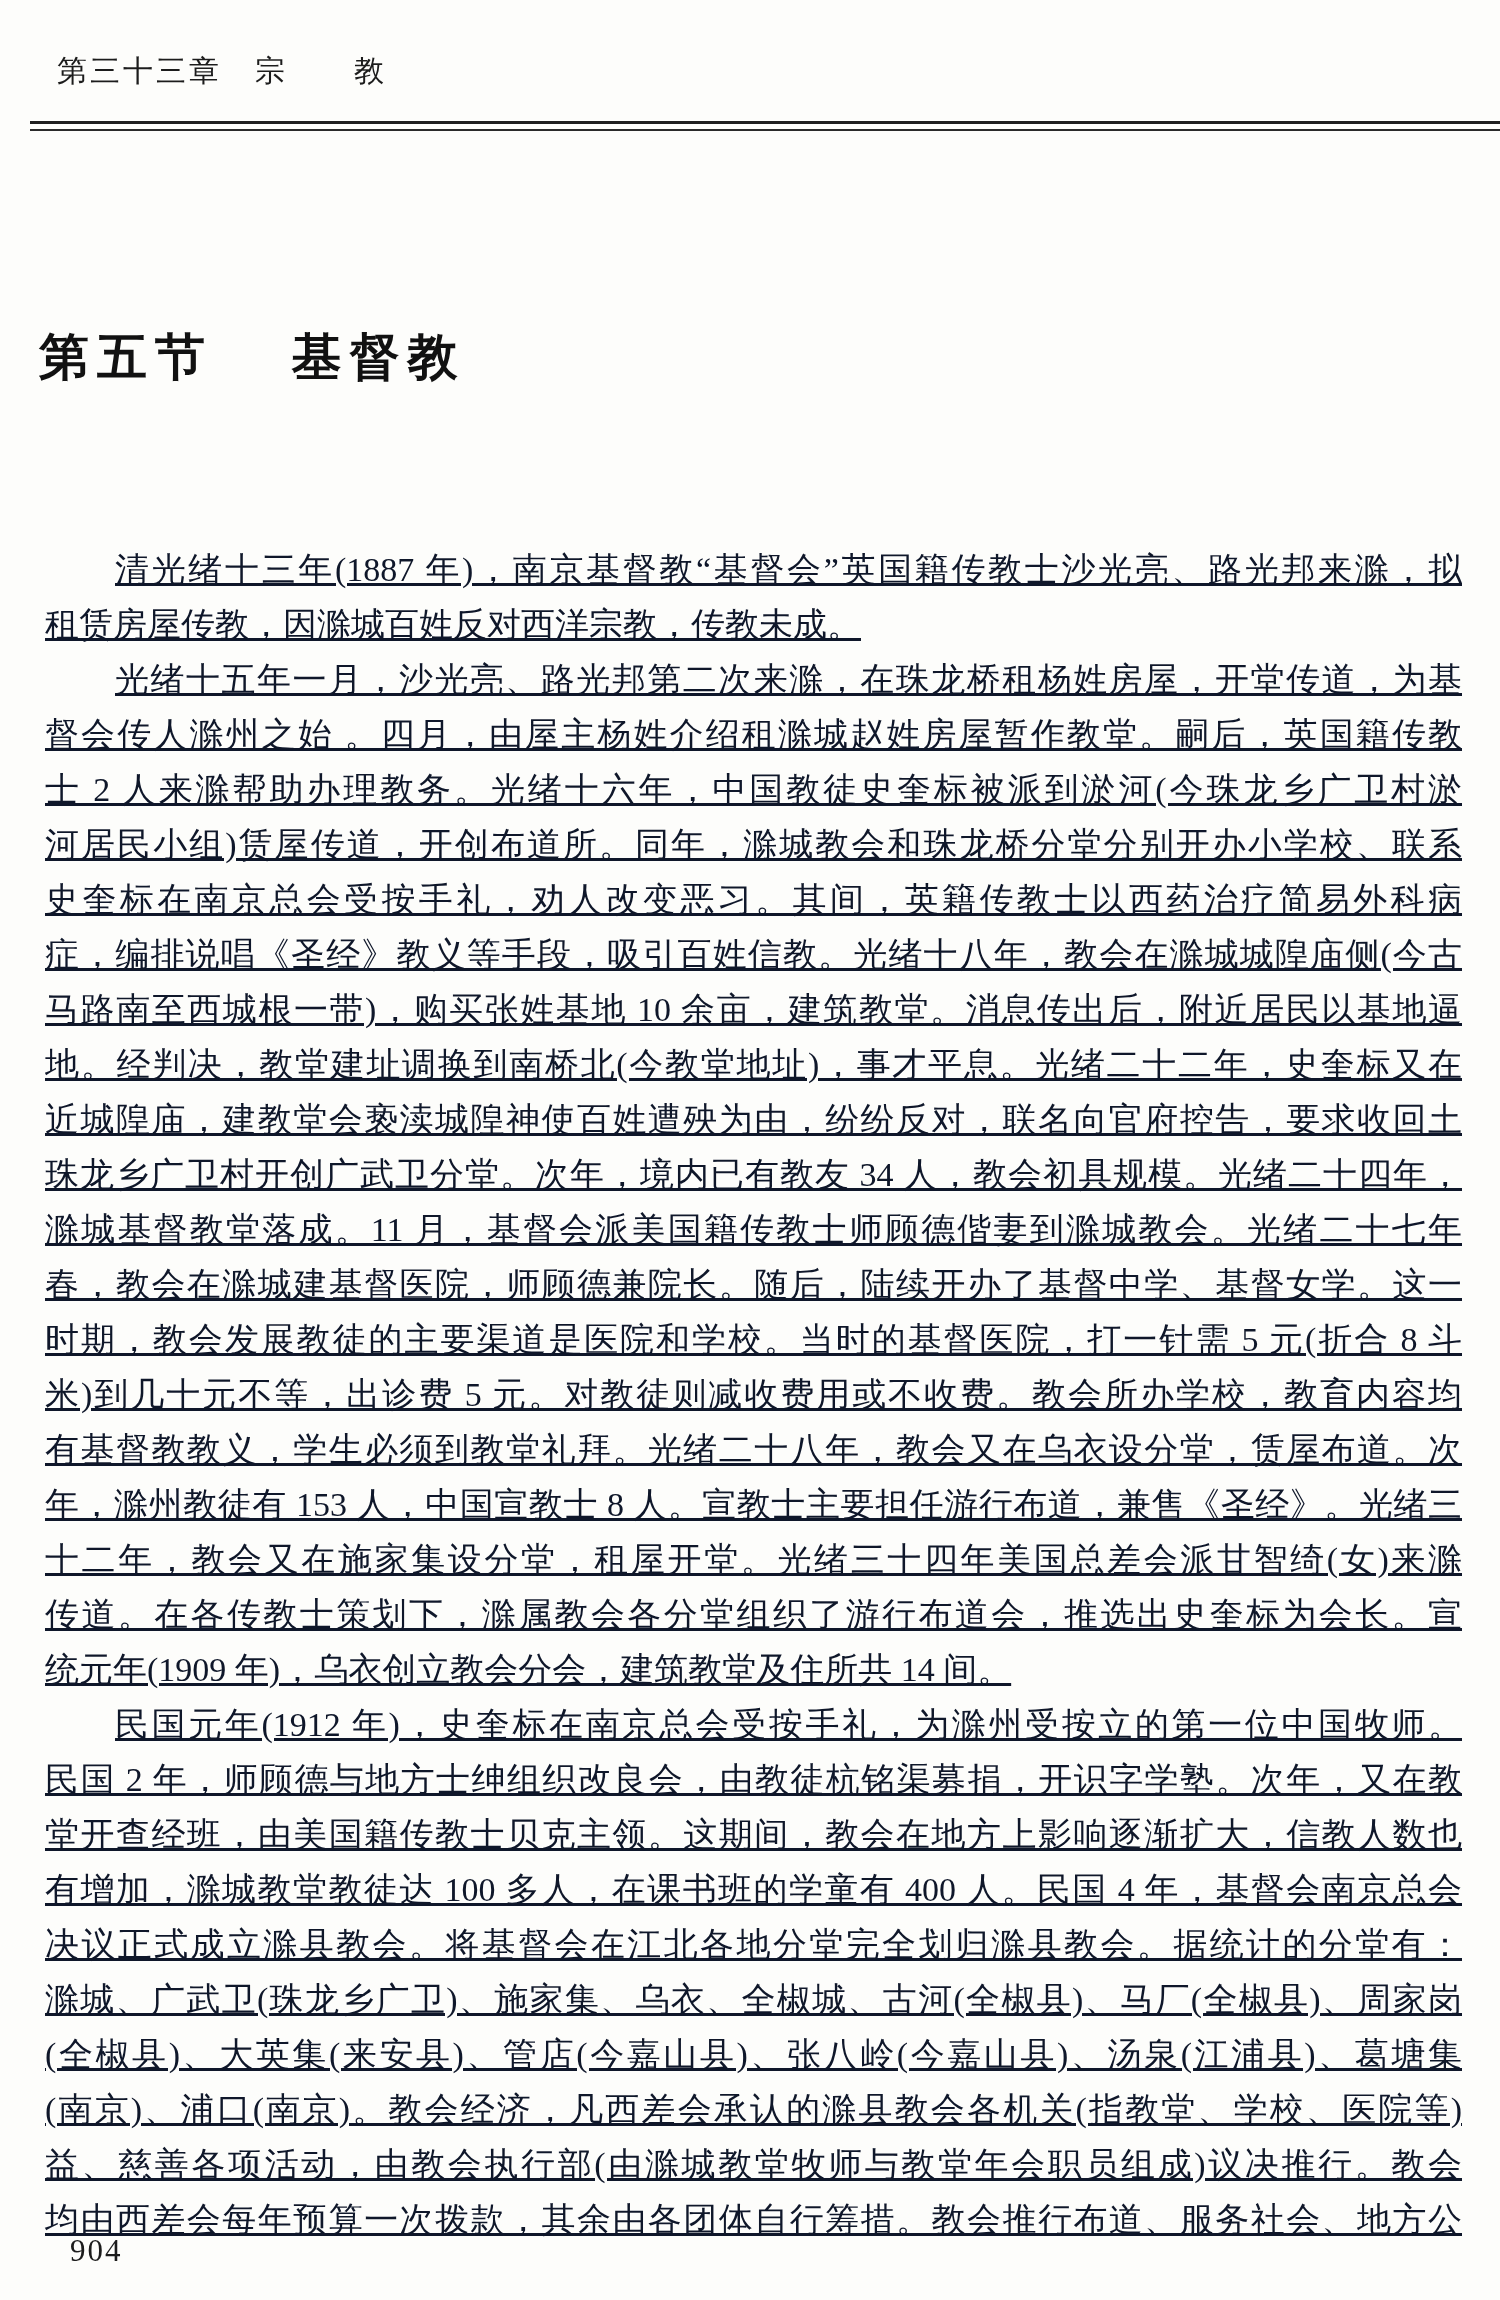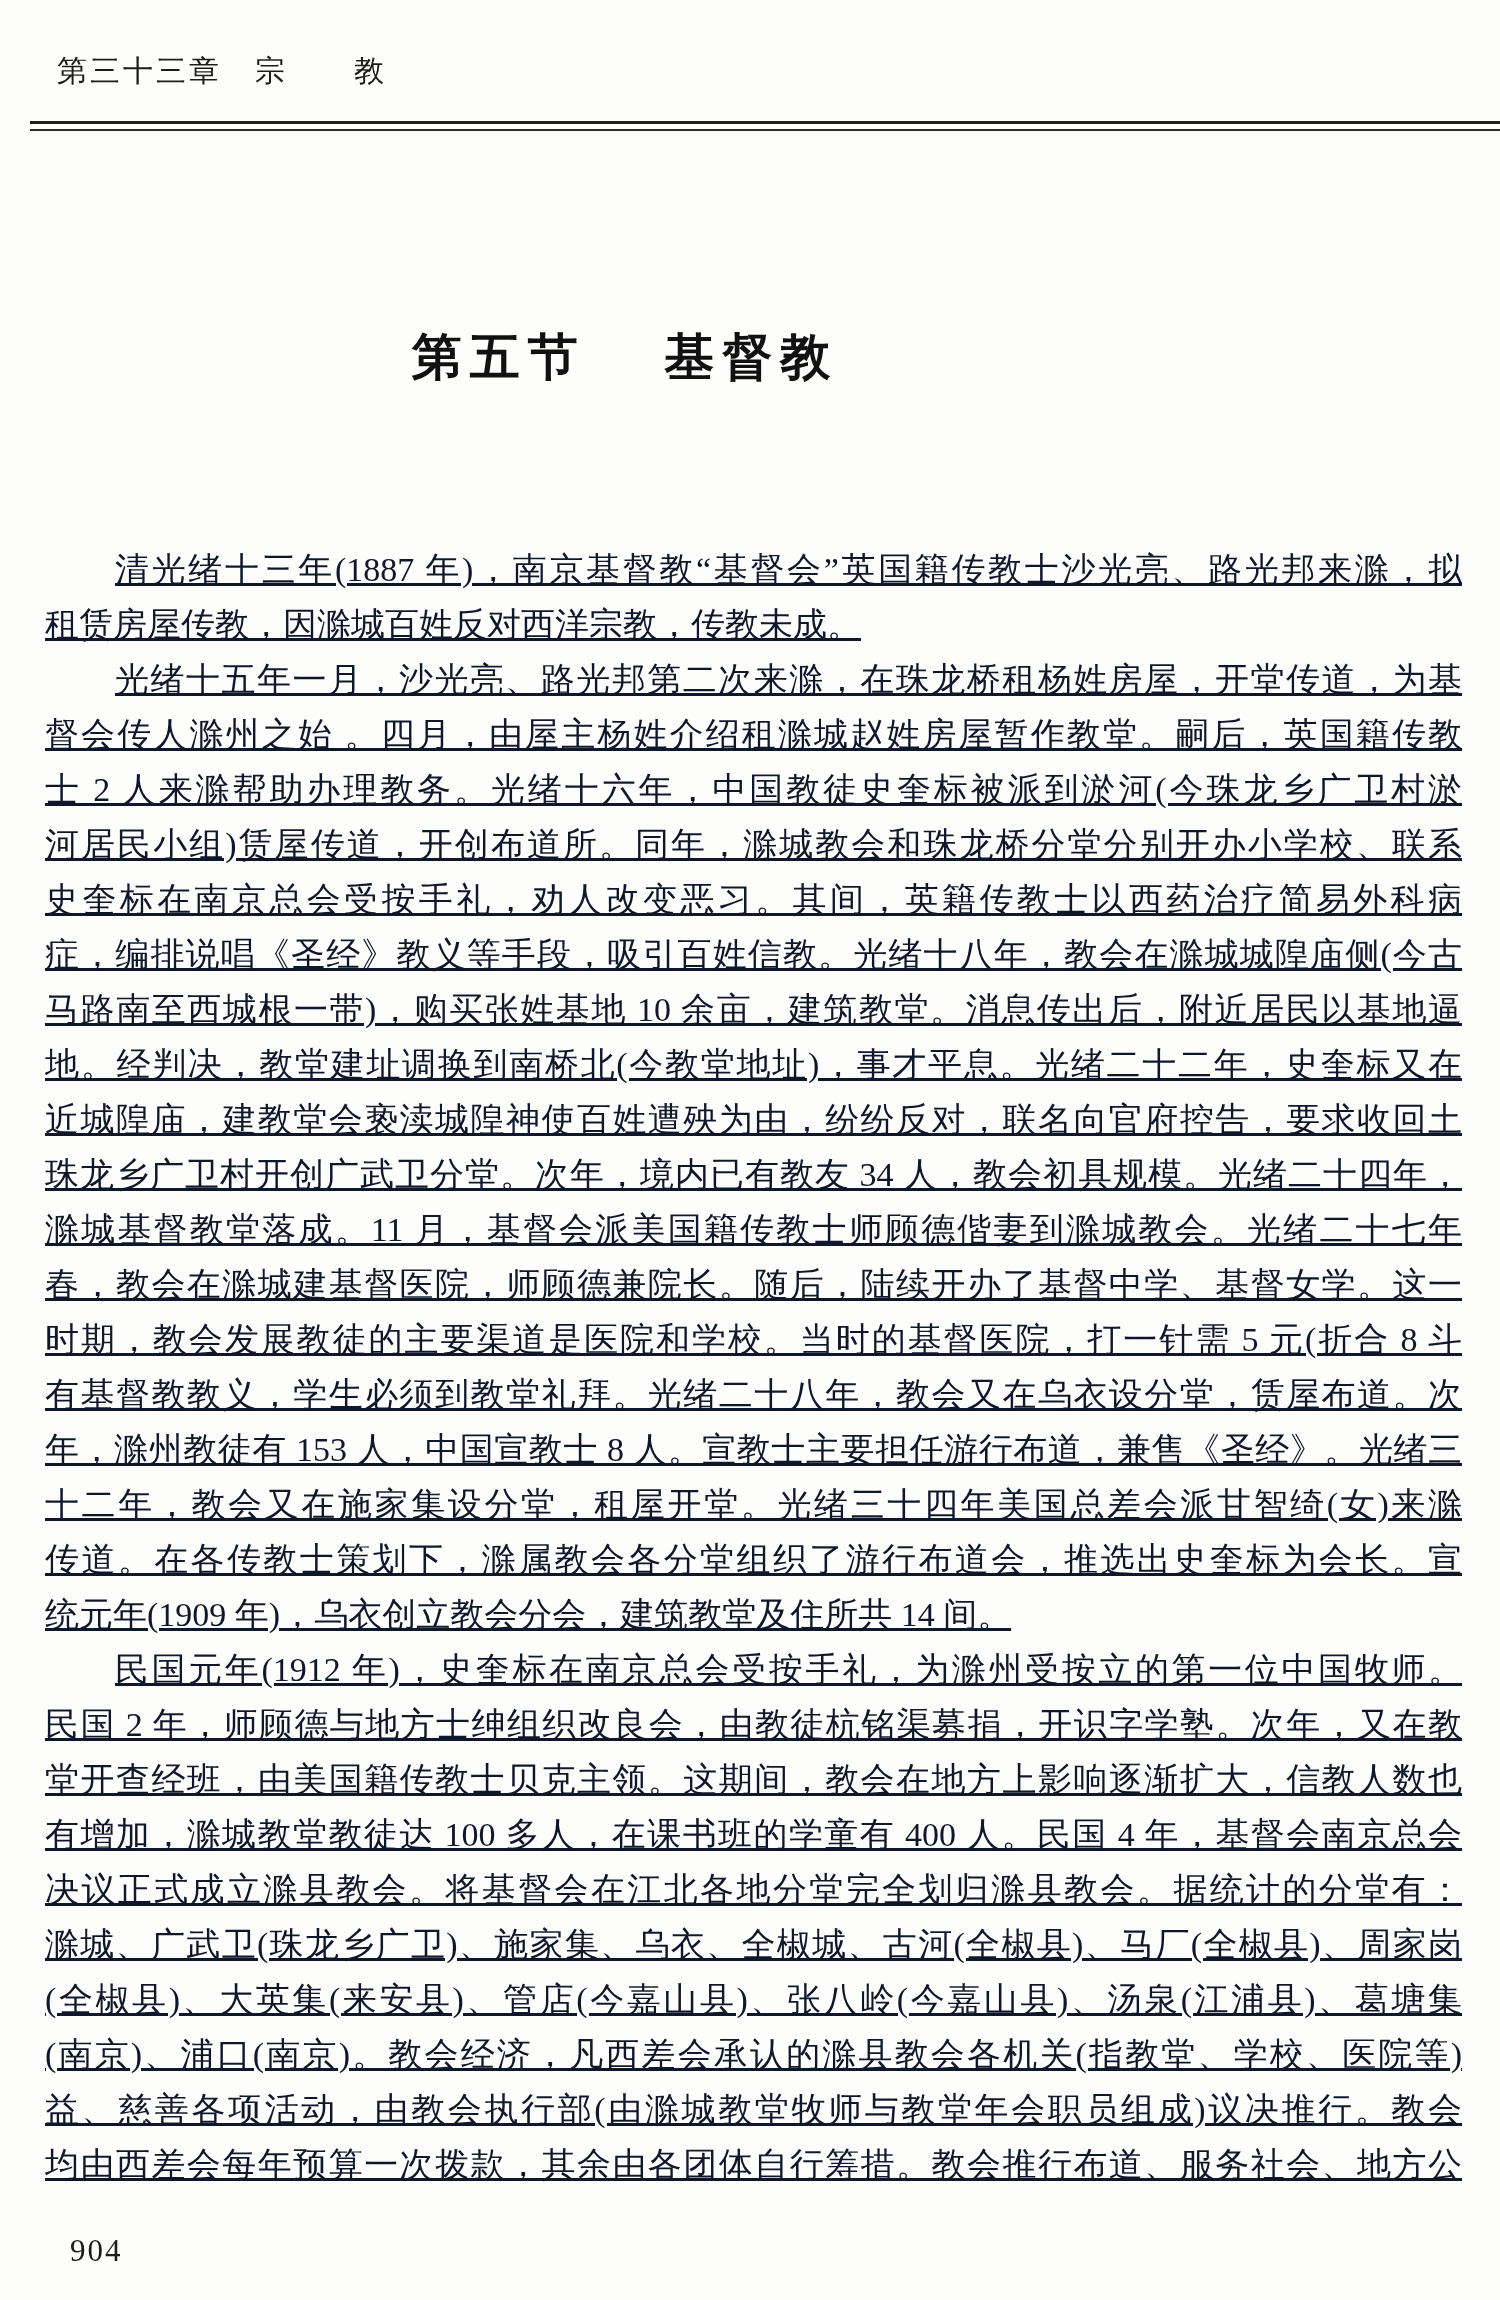--- a/index.html
+++ b/index.html
@@ -37,26 +37,26 @@
     top: 100px;
     height: 5px;
     border-top: 3px solid #1f1f1f;
     border-bottom: 2px solid #2a2a2a;
   }
   .section-title {
     position: absolute;
     left: 0;
     top: 303px;
     width: 1250px;
-    text-align: center;
     font-size: 50px;
     font-weight: bold;
     letter-spacing: 8px;
     color: #111;
     white-space: pre;
+    padding-left: 39px;
   }
   .body-text {
     position: absolute;
     left: 45px;
     top: 521px;
     width: 1417px;
     font-size: 34px;
     line-height: 55px;
   }
   .paragraph {
@@ -107,20 +107,21 @@
         <div class="line">河居民小组)赁屋传道，开创布道所。同年，滁城教会和珠龙桥分堂分别开办小学校、联系</div>
         <div class="line">史奎标在南京总会受按手礼，劝人改变恶习。其间，英籍传教士以西药治疗简易外科病</div>
         <div class="line">症，编排说唱《圣经》教义等手段，吸引百姓信教。光绪十八年，教会在滁城城隍庙侧(今古</div>
         <div class="line">马路南至西城根一带)，购买张姓基地 10 余亩，建筑教堂。消息传出后，附近居民以基地逼</div>
         <div class="line">地。经判决，教堂建址调换到南桥北(今教堂地址)，事才平息。光绪二十二年，史奎标又在</div>
         <div class="line">近城隍庙，建教堂会亵渎城隍神使百姓遭殃为由，纷纷反对，联名向官府控告，要求收回土</div>
         <div class="line">珠龙乡广卫村开创广武卫分堂。次年，境内已有教友 34 人，教会初具规模。光绪二十四年，</div>
         <div class="line">滁城基督教堂落成。11 月，基督会派美国籍传教士师顾德偕妻到滁城教会。光绪二十七年</div>
         <div class="line">春，教会在滁城建基督医院，师顾德兼院长。随后，陆续开办了基督中学、基督女学。这一</div>
         <div class="line">时期，教会发展教徒的主要渠道是医院和学校。当时的基督医院，打一针需 5 元(折合 8 斗</div>
+        <div class="line">米)到几十元不等，出诊费 5 元。对教徒则减收费用或不收费。教会所办学校，教育内容均</div>
         <div class="line">有基督教教义，学生必须到教堂礼拜。光绪二十八年，教会又在乌衣设分堂，赁屋布道。次</div>
         <div class="line">年，滁州教徒有 153 人，中国宣教士 8 人。宣教士主要担任游行布道，兼售《圣经》。光绪三</div>
         <div class="line">十二年，教会又在施家集设分堂，租屋开堂。光绪三十四年美国总差会派甘智绮(女)来滁</div>
         <div class="line">传道。在各传教士策划下，滁属教会各分堂组织了游行布道会，推选出史奎标为会长。宣</div>
         <div class="line short">统元年(1909 年)，乌衣创立教会分会，建筑教堂及住所共 14 间。</div>
       </div>
       <div class="paragraph">
         <div class="line indent">民国元年(1912 年)，史奎标在南京总会受按手礼，为滁州受按立的第一位中国牧师。</div>
         <div class="line">民国 2 年，师顾德与地方士绅组织改良会，由教徒杭铭渠募捐，开识字学塾。次年，又在教</div>
         <div class="line">堂开查经班，由美国籍传教士贝克主领。这期间，教会在地方上影响逐渐扩大，信教人数也</div>

